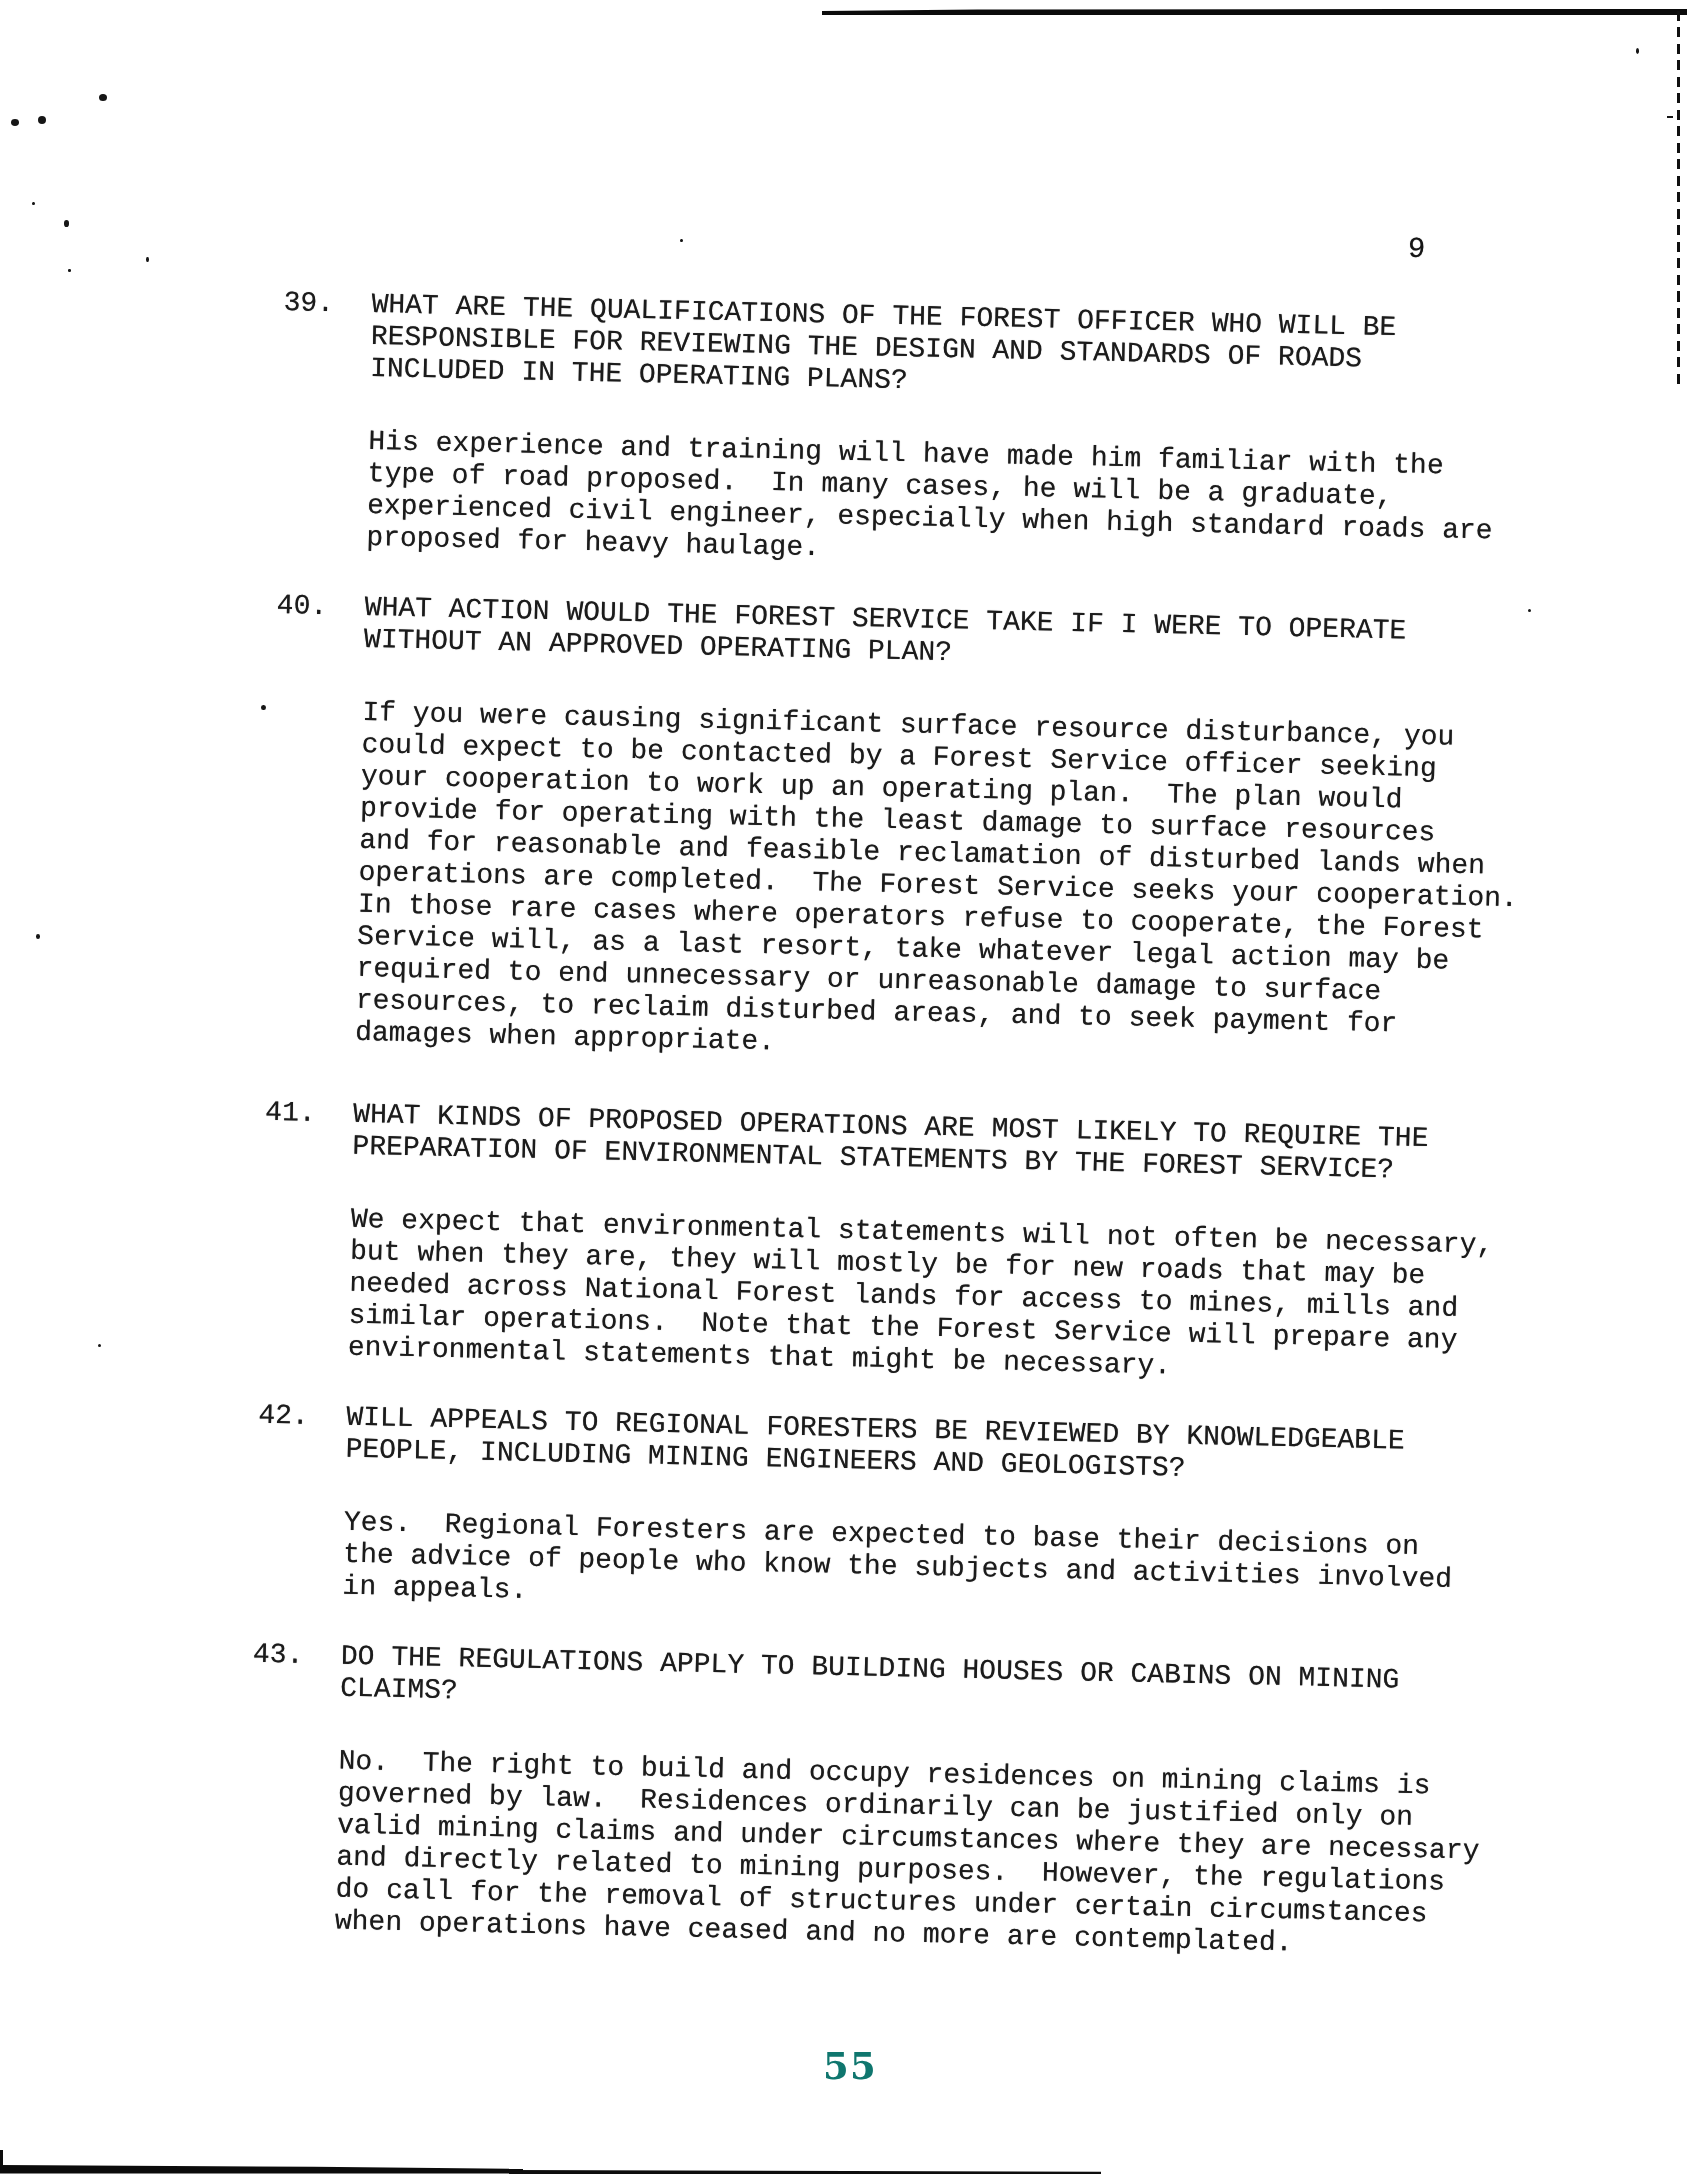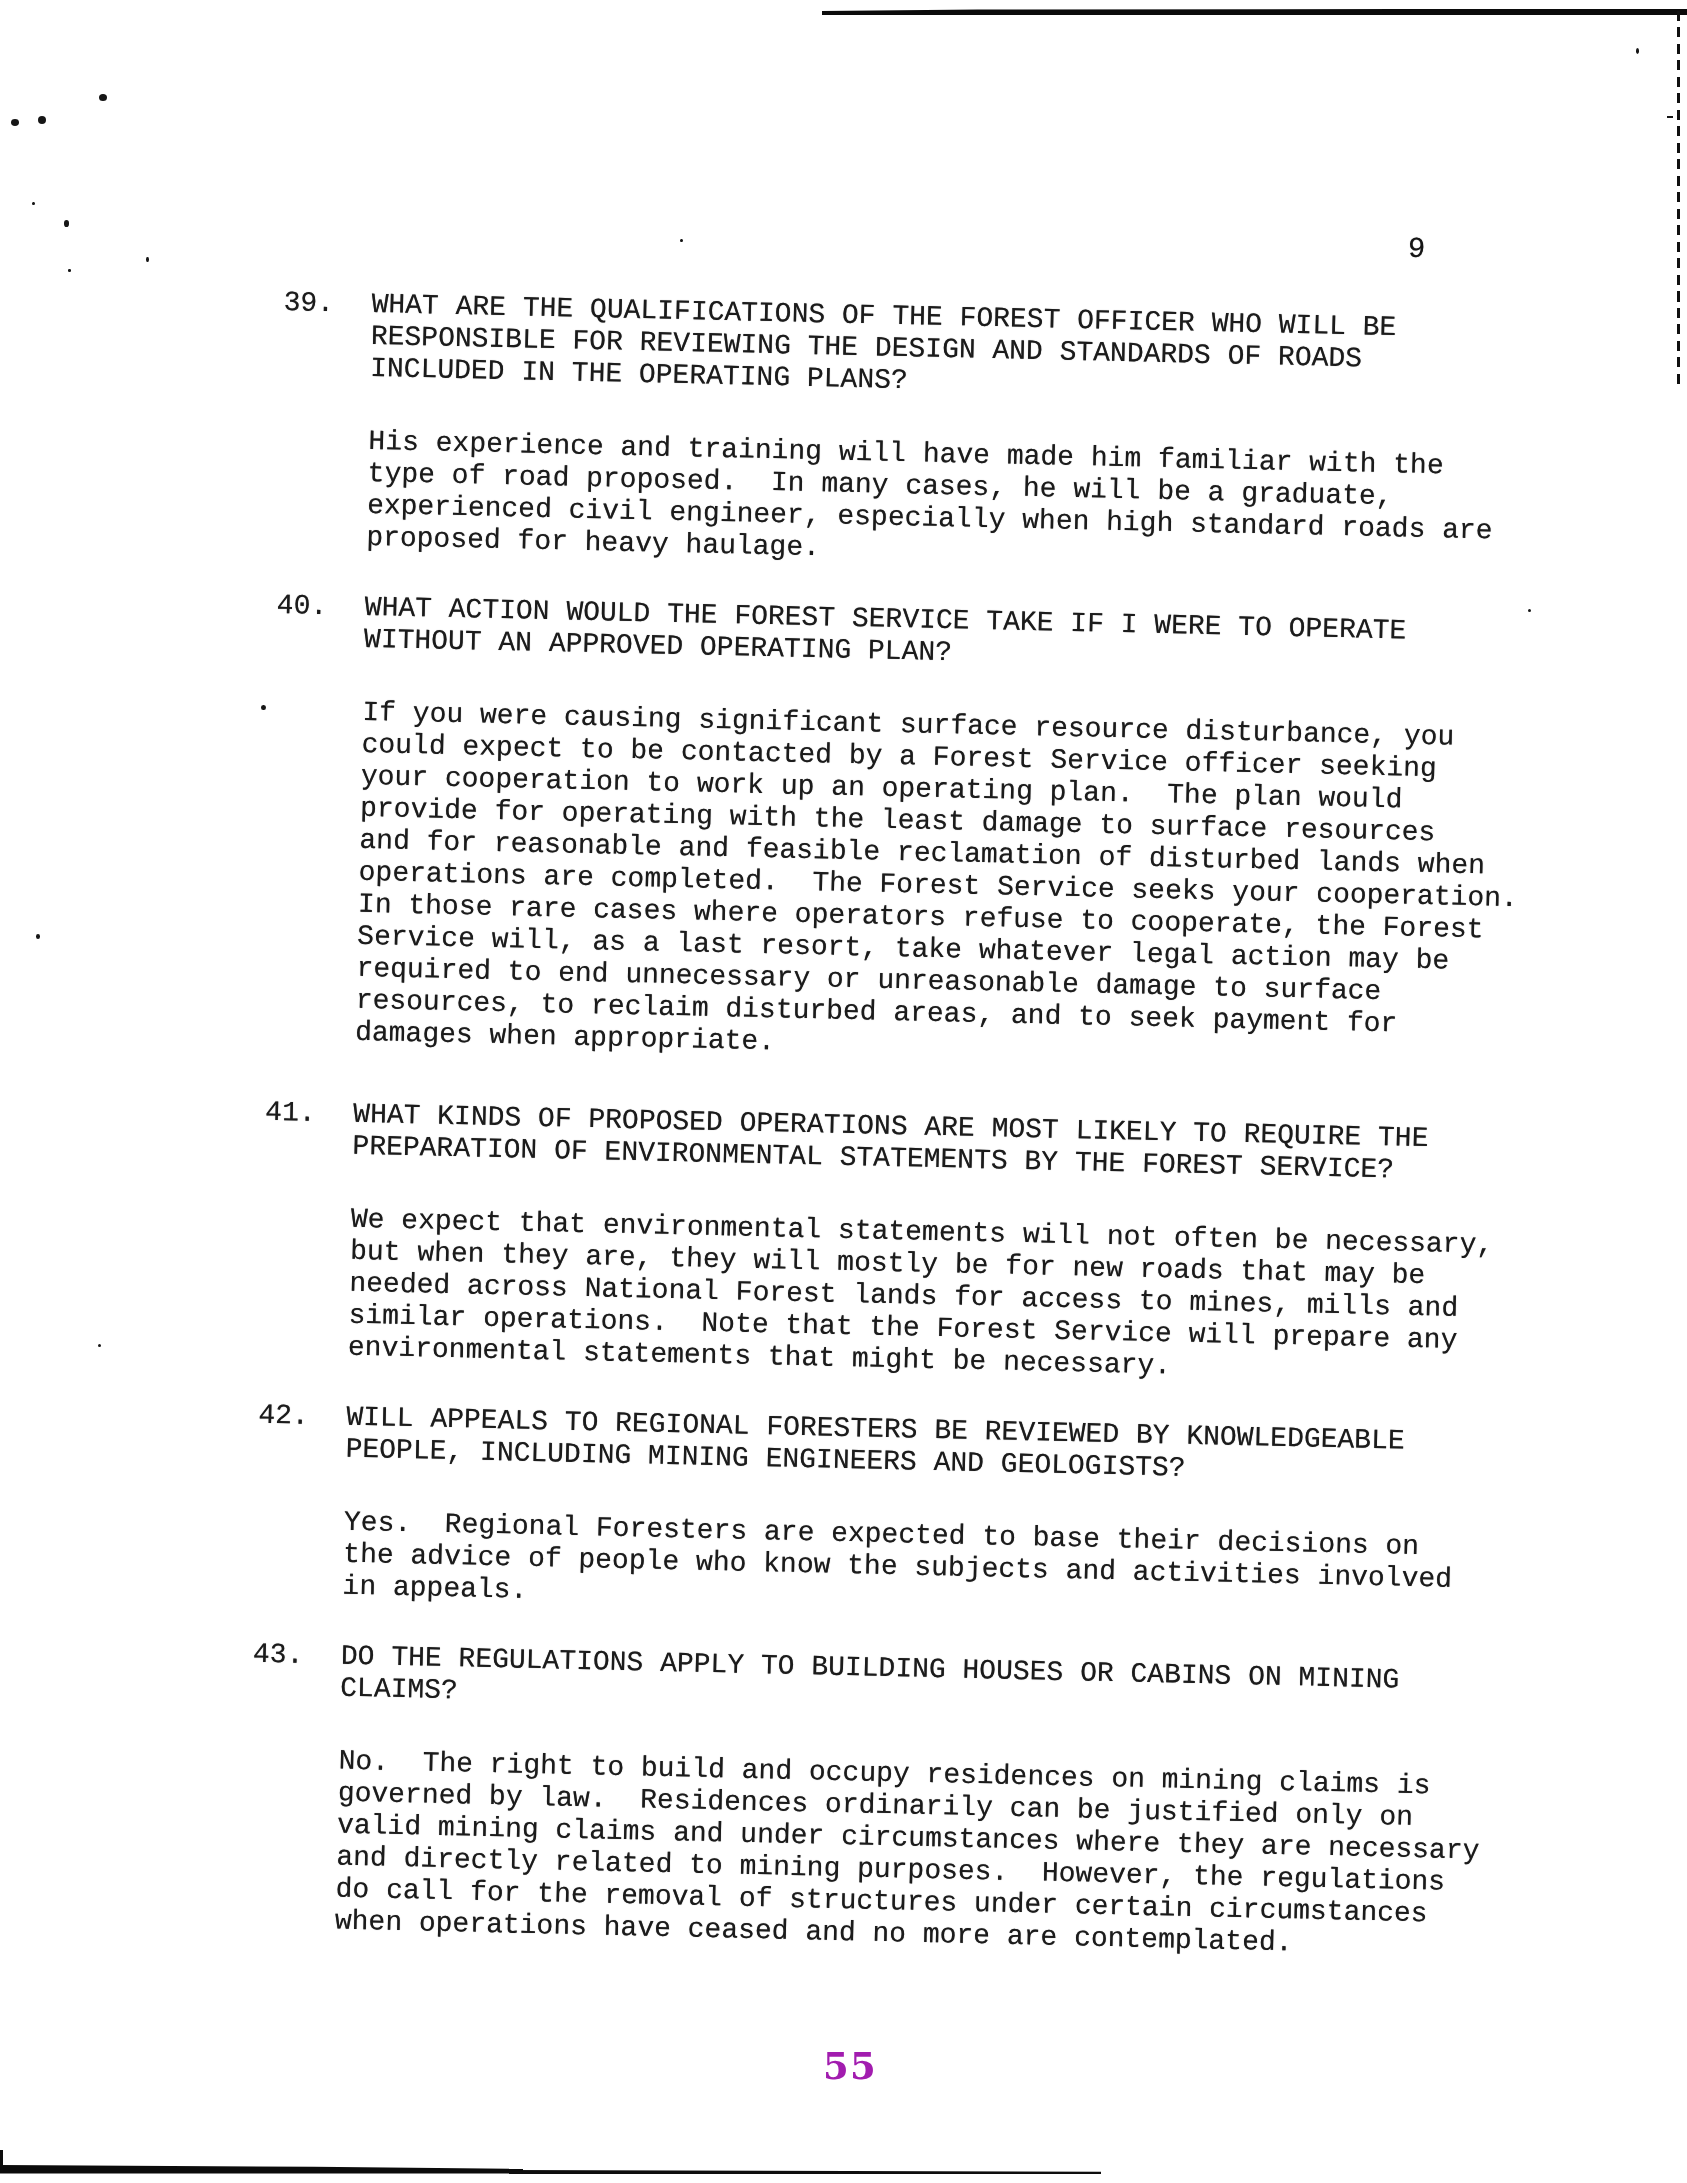--- a/index.html
+++ b/index.html
@@ -47,21 +47,21 @@
     transform: rotate(1.1deg);
     text-shadow: 0 0 0.7px rgba(10,10,10,0.6);
   }
   .footer-num {
     position: absolute;
     left: 823px;
     top: 2044px;
     font-family: "DejaVu Serif", serif;
     font-weight: bold;
     font-size: 37px;
-    color: #a21caf;
+    color: #0f766e;
     letter-spacing: 1.3px;
   }
 
   
   .top-bar {
     position: absolute;
     left: 822px; top: 8.6px;
     width: 865px; height: 6.6px;
     background: #0b0b0b;
     clip-path: polygon(0 35%, 18% 15%, 100% 0, 100% 100%, 0 100%);

